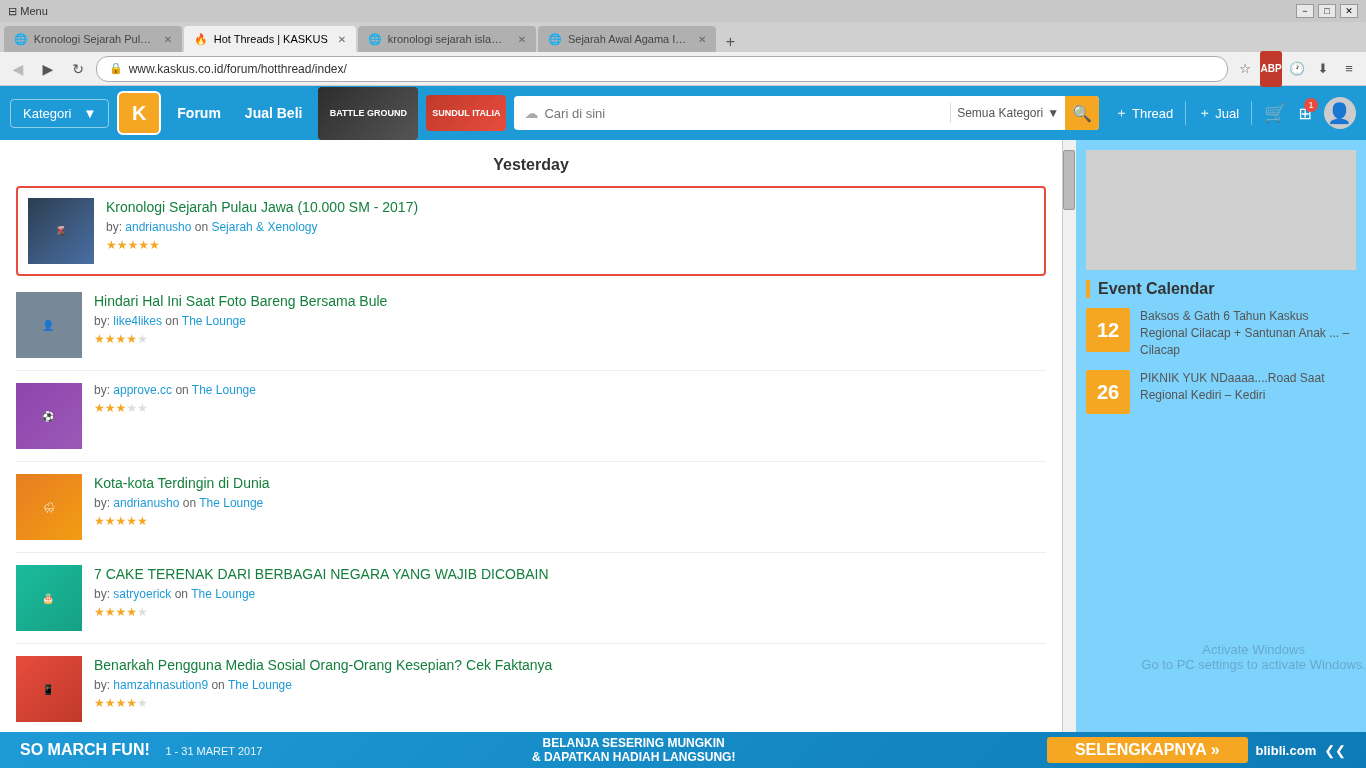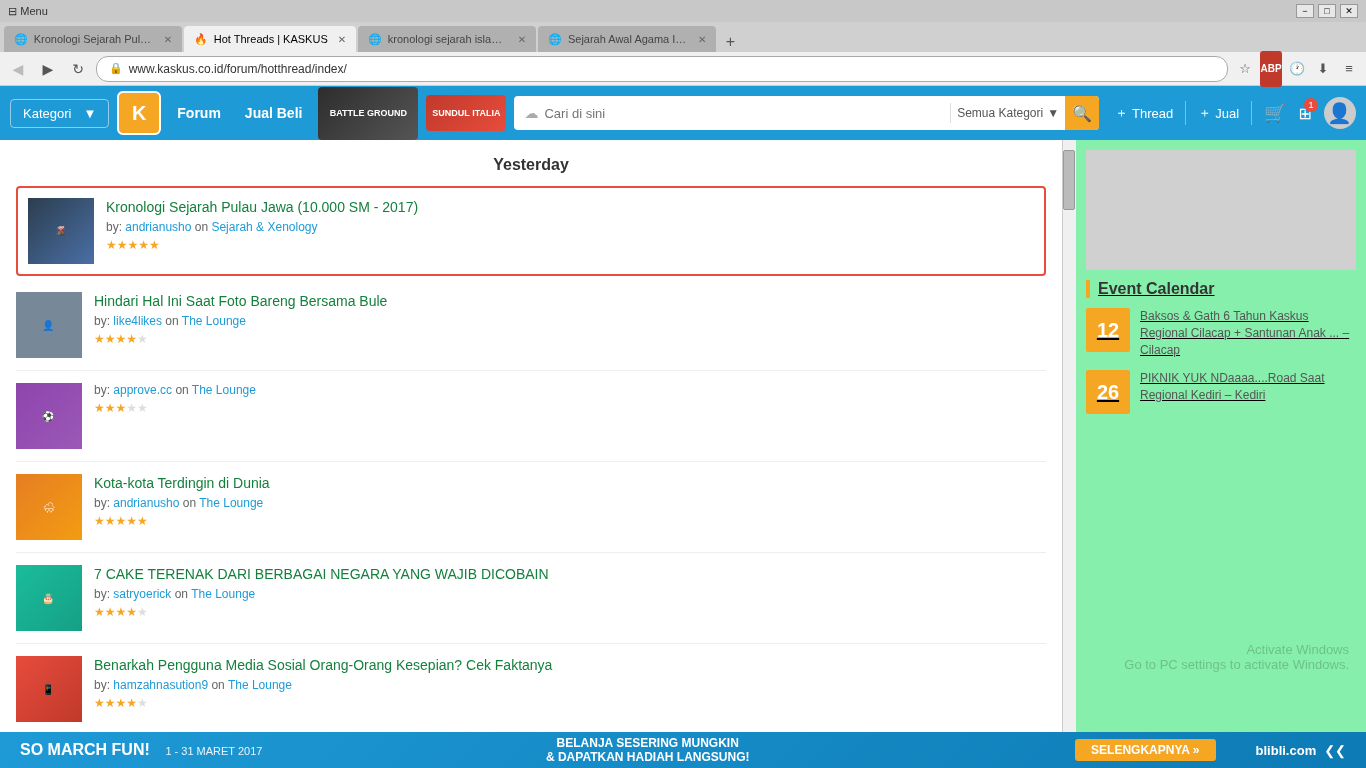--- a/index.html
+++ b/index.html
@@ -69,21 +69,21 @@
     .thread-title { font-size: 14px; color: #15803d; font-weight: normal; margin-bottom: 4px; line-height: 1.3; }
     .thread-meta { font-size: 12px; color: #666; margin-bottom: 4px; }
     .thread-meta a { color: #1e9ad6; text-decoration: none; }
     .thread-meta a.forum-link { color: #1e9ad6; }
     .stars { color: #f5a623; font-size: 12px; }
     .star-empty { color: #ddd; }
 
     
     .ad-banner { background: linear-gradient(135deg, #1e9ad6, #0d7bb5); height: 36px; display: flex; align-items: center; justify-content: space-between; padding: 0 20px; color: white; }
     .ad-right { display: flex; align-items: center; gap: 8px; }
-    .ad-btn { background: #f5a623; color: white; border: none; padding: 4px 16px; border-radius: 3px; font-size: 12px; font-weight: bold; cursor: pointer; margin-left: 42px; }
+    .ad-btn { background: #f5a623; color: white; border: none; padding: 4px 28px; border-radius: 3px; font-size: 16px; font-weight: bold; cursor: pointer; margin-left: 42px; }
 
     
     .event-calendar-title { font-size: 16px; font-weight: bold; color: #333; margin-bottom: 10px; border-left: 4px solid #f5a623; padding-left: 8px; }
     .event-item { display: flex; gap: 10px; margin-bottom: 12px; }
     .event-date { width: 44px; height: 44px; background: #f5a623; color: white; font-size: 20px; font-weight: bold; display: flex; align-items: center; justify-content: center; border-radius: 2px; flex-shrink: 0; }
     .event-desc { font-size: 12px; color: #555; line-height: 1.4; }
     .scrollbar-track { width: 14px; background: #f0f0f0; border-left: 1px solid #ccc; position: relative; }
     .scrollbar-thumb { width: 12px; background: #bbb; border: 1px solid #999; border-radius: 2px; height: 60px; position: absolute; top: 10px; left: 0; cursor: pointer; }
     .thumb-img-2 { background: #789; display: flex; align-items: center; justify-content: center; color: white; font-size: 8px; }
   </style>
@@ -284,51 +284,51 @@
         </div>
       </li>
 
     </ul>
   </div>
 
   <div class="scrollbar-track">
     <div class="scrollbar-thumb"></div>
   </div>
 
-  <div style="width:290px;background:#86efac;padding:10px;overflow-y:auto;position:relative;text-decoration:underline;">
+  <div style="width:290px;background:#7dd3fc;padding:10px;overflow-y:auto;position:relative;">
 
     <div style="background:#d0d0d0;height:120px;margin-bottom:10px;"></div>
 
     <div>
       <div class="event-calendar-title">Event Calendar</div>
 
       <div class="event-item">
         <div class="event-date">12</div>
         <div class="event-desc">Baksos &amp; Gath 6 Tahun Kaskus Regional Cilacap + Santunan Anak ... – Cilacap</div>
       </div>
 
       <div class="event-item">
         <div class="event-date">26</div>
         <div class="event-desc">PIKNIK YUK NDaaaa....Road Saat Regional Kediri – Kediri</div>
       </div>
 
     </div>
 
-    <div style="position:absolute;bottom:60px;right:17px;color:rgba(0,0,0,0.2);font-size:13px;text-align:right;">
+    <div style="position:absolute;bottom:60px;right:0;color:rgba(0,0,0,0.2);font-size:13px;text-align:center;">
       Activate Windows<br>Go to PC settings to activate Windows.
     </div>
   </div>
 </div>
 
 <div class="ad-banner">
   <div>
     <span style="font-size:16px;font-weight:bold;color:white;">SO MARCH FUN!</span>
     <span style="font-size:11px;color:rgba(255,255,255,0.9);margin-left:12px;">1 - 31 MARET 2017</span>
   </div>
   <div style="font-size:12px;font-weight:bold;color:white;text-align:center;">
     BELANJA SESERING MUNGKIN<br>&amp; DAPATKAN HADIAH LANGSUNG!
   </div>
   <div class="ad-right">
     <button class="ad-btn">SELENGKAPNYA »</button>
-    <span style="color:white;font-size:13px;font-weight:bold;margin-left:32px;">blibli.com</span>
+    <span style="color:white;font-size:13px;font-weight:bold;">blibli.com</span>
     <span style="color:white;cursor:pointer;">❮❮</span>
   </div>
 </div>
 
 </body></html>

